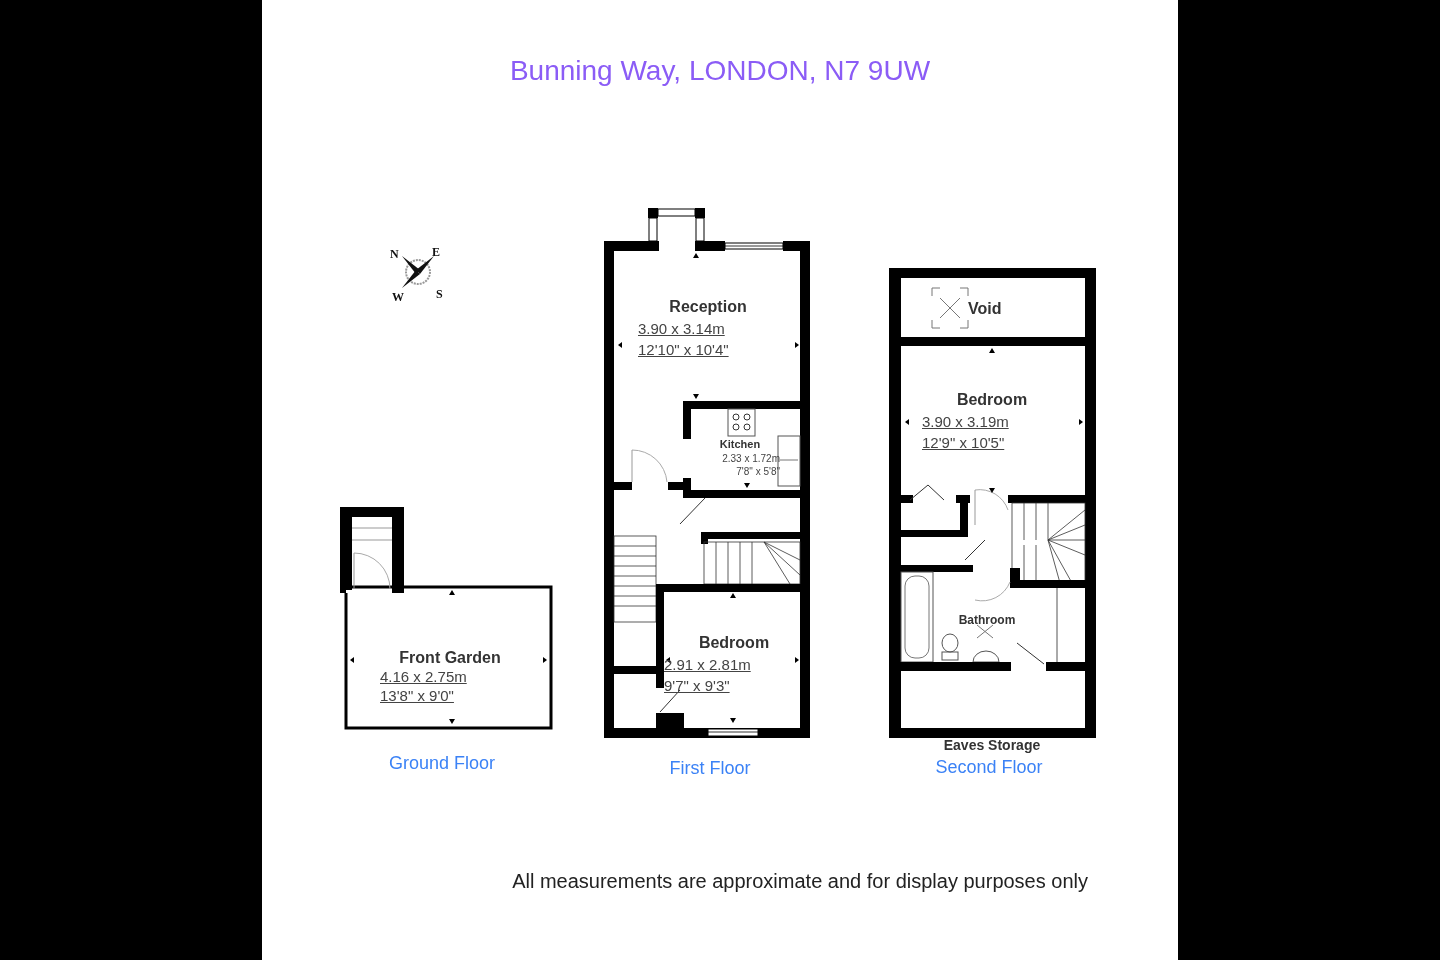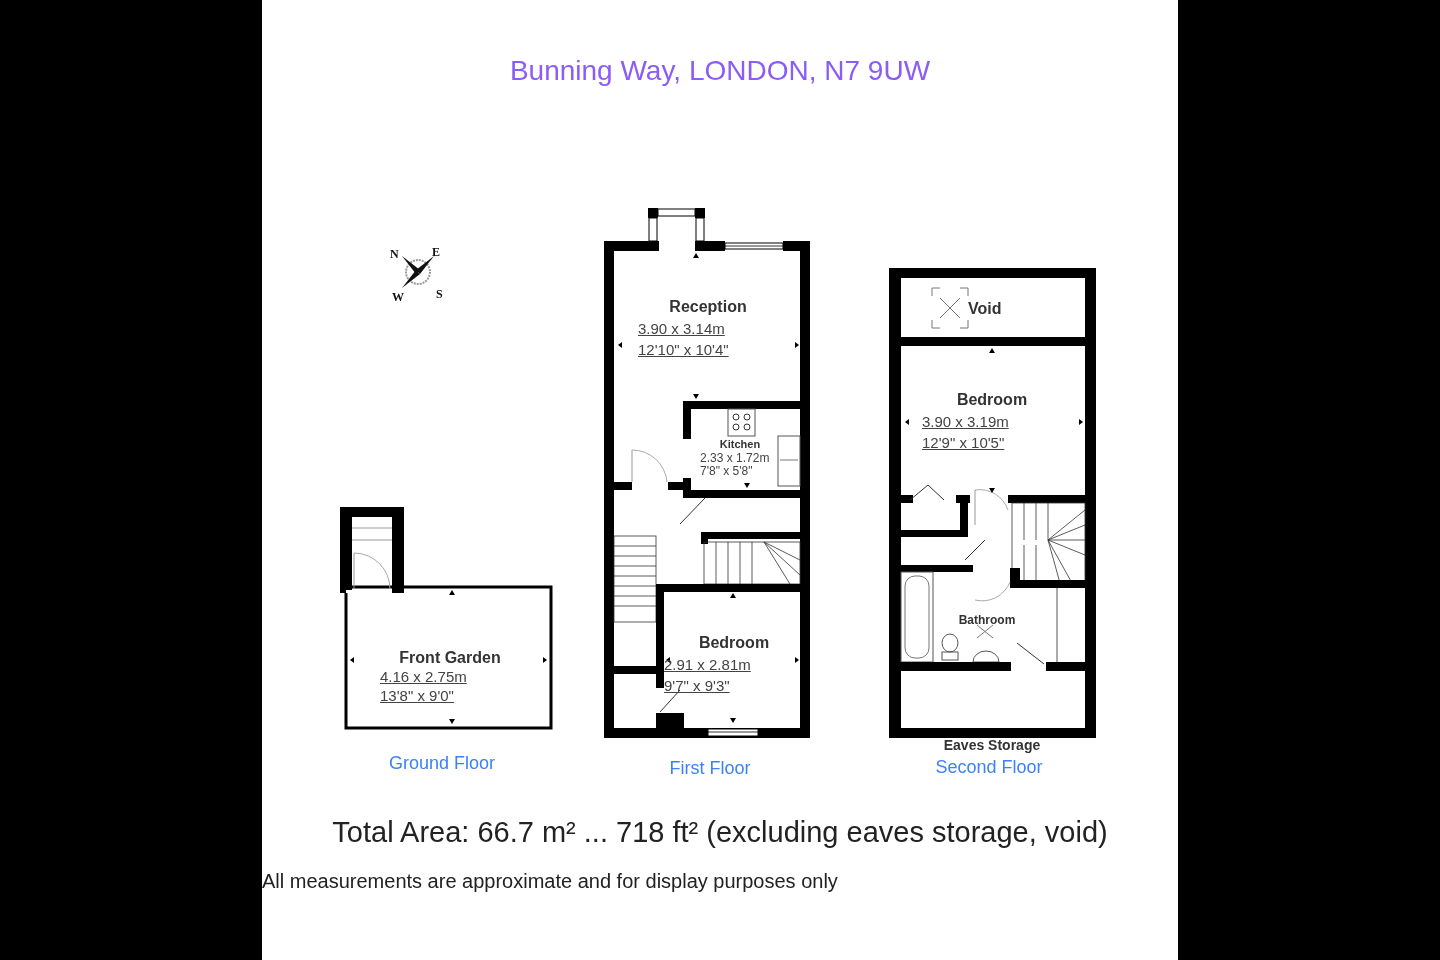--- a/index.html
+++ b/index.html
@@ -5,23 +5,23 @@
   html, body { margin:0; padding:0; }
   body { width:1440px; height:960px; background:#000; position:relative; overflow:hidden;
          font-family:"Liberation Sans", sans-serif; }
   .sheet { position:absolute; left:262px; top:0; width:916px; height:960px; background:#fff; }
   .abs { position:absolute; }
   .title { left:0; width:916px; top:55px; text-align:center; font-size:28px; color:#8b5cf6; }
   .floor-label { font-size:18px; color:#3b82f6; text-align:center; width:200px; }
   .room-name { font-weight:bold; font-size:16px; color:#333; text-align:center; }
   .room-dim { font-size:15px; color:#444; line-height:19px;text-decoration:underline; }
   .small-name { font-weight:bold; font-size:11px; color:#333; text-align:center; }
-  .small-dim { font-size:12px; color:#444; text-align:left; line-height:13px; }
+  .small-dim { font-size:10px; color:#444; text-align:right; line-height:13px; }
   .total { left:0; width:916px; top:816px; text-align:center; font-size:29px; color:#222; }
-  .disclaimer { left:0; width:808px; top:870px; text-align:left; font-size:20px; color:#222; }
+  .disclaimer { left:0; width:808px; top:870px; text-align:right; font-size:20px; color:#222;padding-left:18px; }
   svg { position:absolute; left:0; top:0; }
 </style>
 </head>
 <body>
 
 <div class="sheet">
 
   <svg width="916" height="960" viewBox="262 0 916 960">
 
     <g>
@@ -222,15 +222,14 @@
   <div class="abs floor-label" style="left:348px;top:758px;">First Floor</div>
 
   <div class="abs room-name" style="left:706px;top:300px;width:50px;text-align:left;">Void</div>
   <div class="abs room-name" style="left:660px;top:391px;width:140px;">Bedroom</div>
   <div class="abs room-dim" style="left:660px;top:412px;width:140px;">3.90 x 3.19m</div>
   <div class="abs room-dim" style="left:660px;top:433px;width:140px;">12'9" x 10'5"</div>
   <div class="abs small-name" style="left:680px;top:613px;width:90px;font-size:12px;">Bathroom</div>
   <div class="abs small-name" style="left:660px;top:694px;width:140px;font-size:14px;margin-top:43px;">Eaves Storage</div>
   <div class="abs floor-label" style="left:627px;top:757px;">Second Floor</div>
 
-  <div class="abs total">Total Area: 66.7 m² ... 718 ft² (excluding eaves storage, void)</div>
   <div class="abs disclaimer">All measurements are approximate and for display purposes only</div>
 </div>
 
 </body></html>

